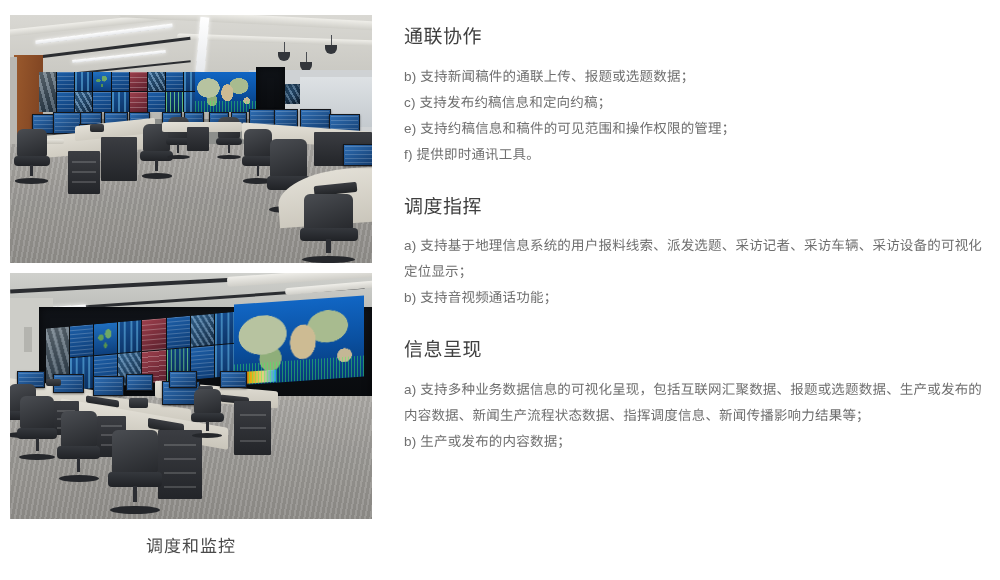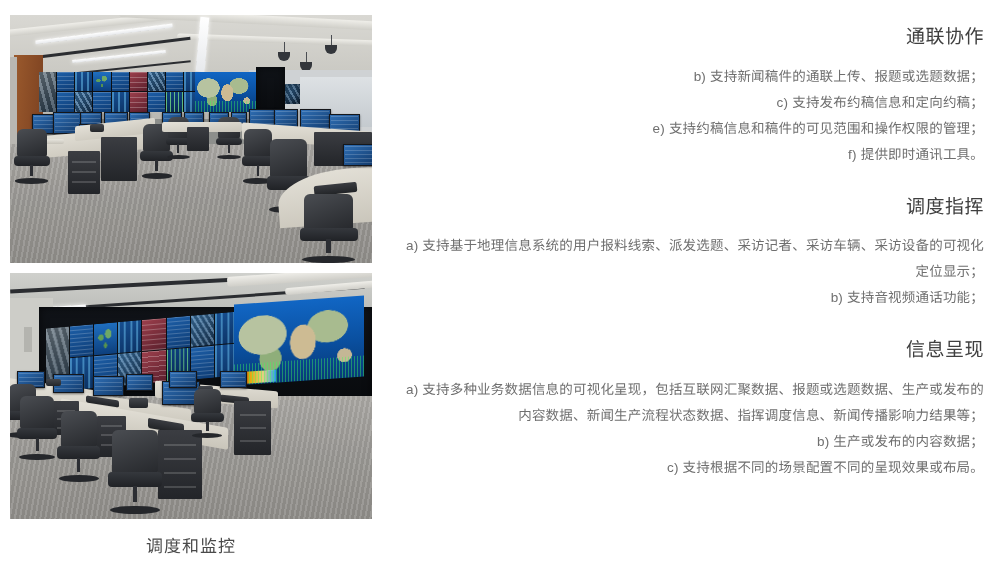--- a/index.html
+++ b/index.html
@@ -263,21 +263,20 @@
     background: linear-gradient(180deg, #dfe3e6, #c3c9ce);
     opacity:.9;
   }
 
   
   .right-col {
     position: absolute;
     left: 404px;
     top: 24px;
     width: 580px;
-    text-align: right;
   }
 
   .section + .section { margin-top: 26px; }
 
   .sec-title {
     font-size: 19px;
     color: #3f3f3f;
     line-height: 1.35;
     margin: 0 0 14px 0;
     font-weight: normal;
@@ -575,18 +574,17 @@
         <li>a) 支持基于地理信息系统的用户报料线索、派发选题、采访记者、采访车辆、采访设备的可视化定位显示；</li>
         <li>b) 支持音视频通话功能；</li>
       </ul>
     </div>
 
     <div class="section">
       <h2 class="sec-title">信息呈现</h2>
       <ul class="sec-list">
         <li>a) 支持多种业务数据信息的可视化呈现，包括互联网汇聚数据、报题或选题数据、生产或发布的内容数据、新闻生产流程状态数据、指挥调度信息、新闻传播影响力结果等；</li>
         <li>b) 生产或发布的内容数据；</li>
-        <li>c) 支持根据不同的场景配置不同的呈现效果或布局。</li>
       </ul>
     </div>
 
   </div>
 </div>
 
 </body></html>

